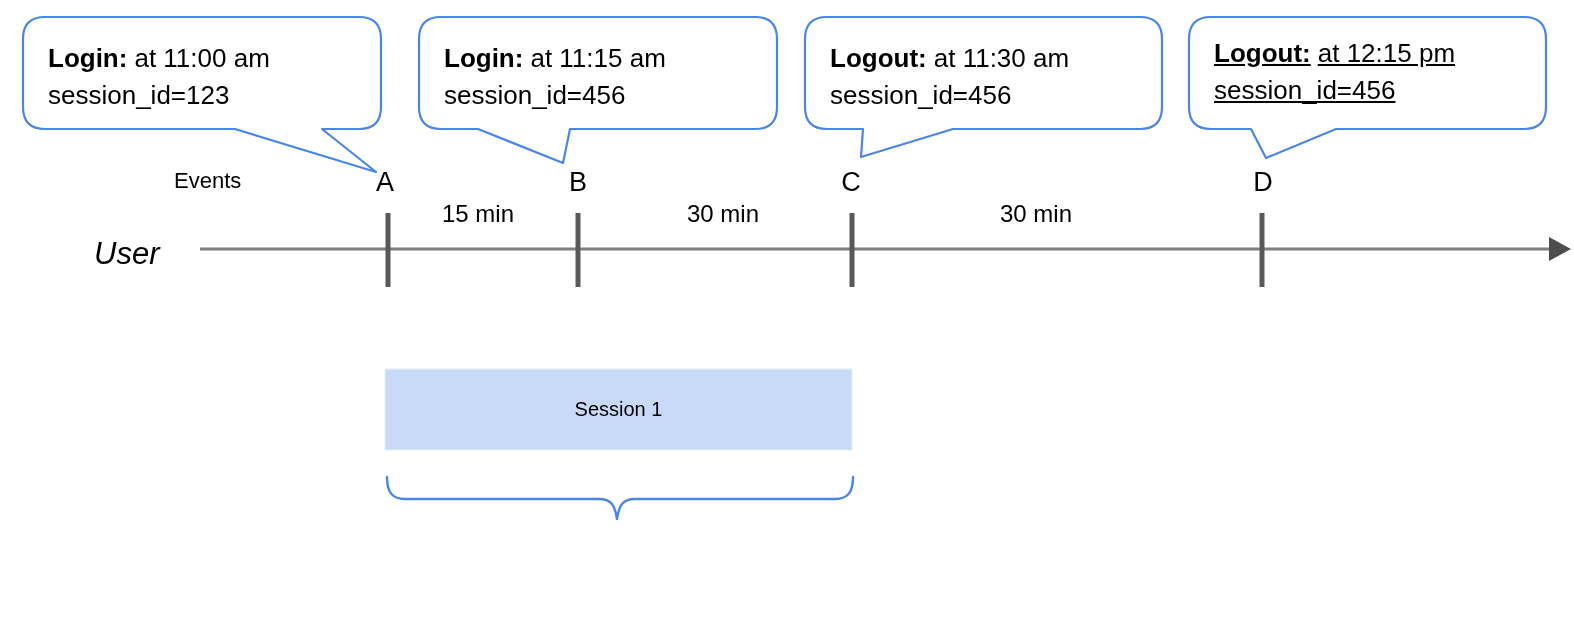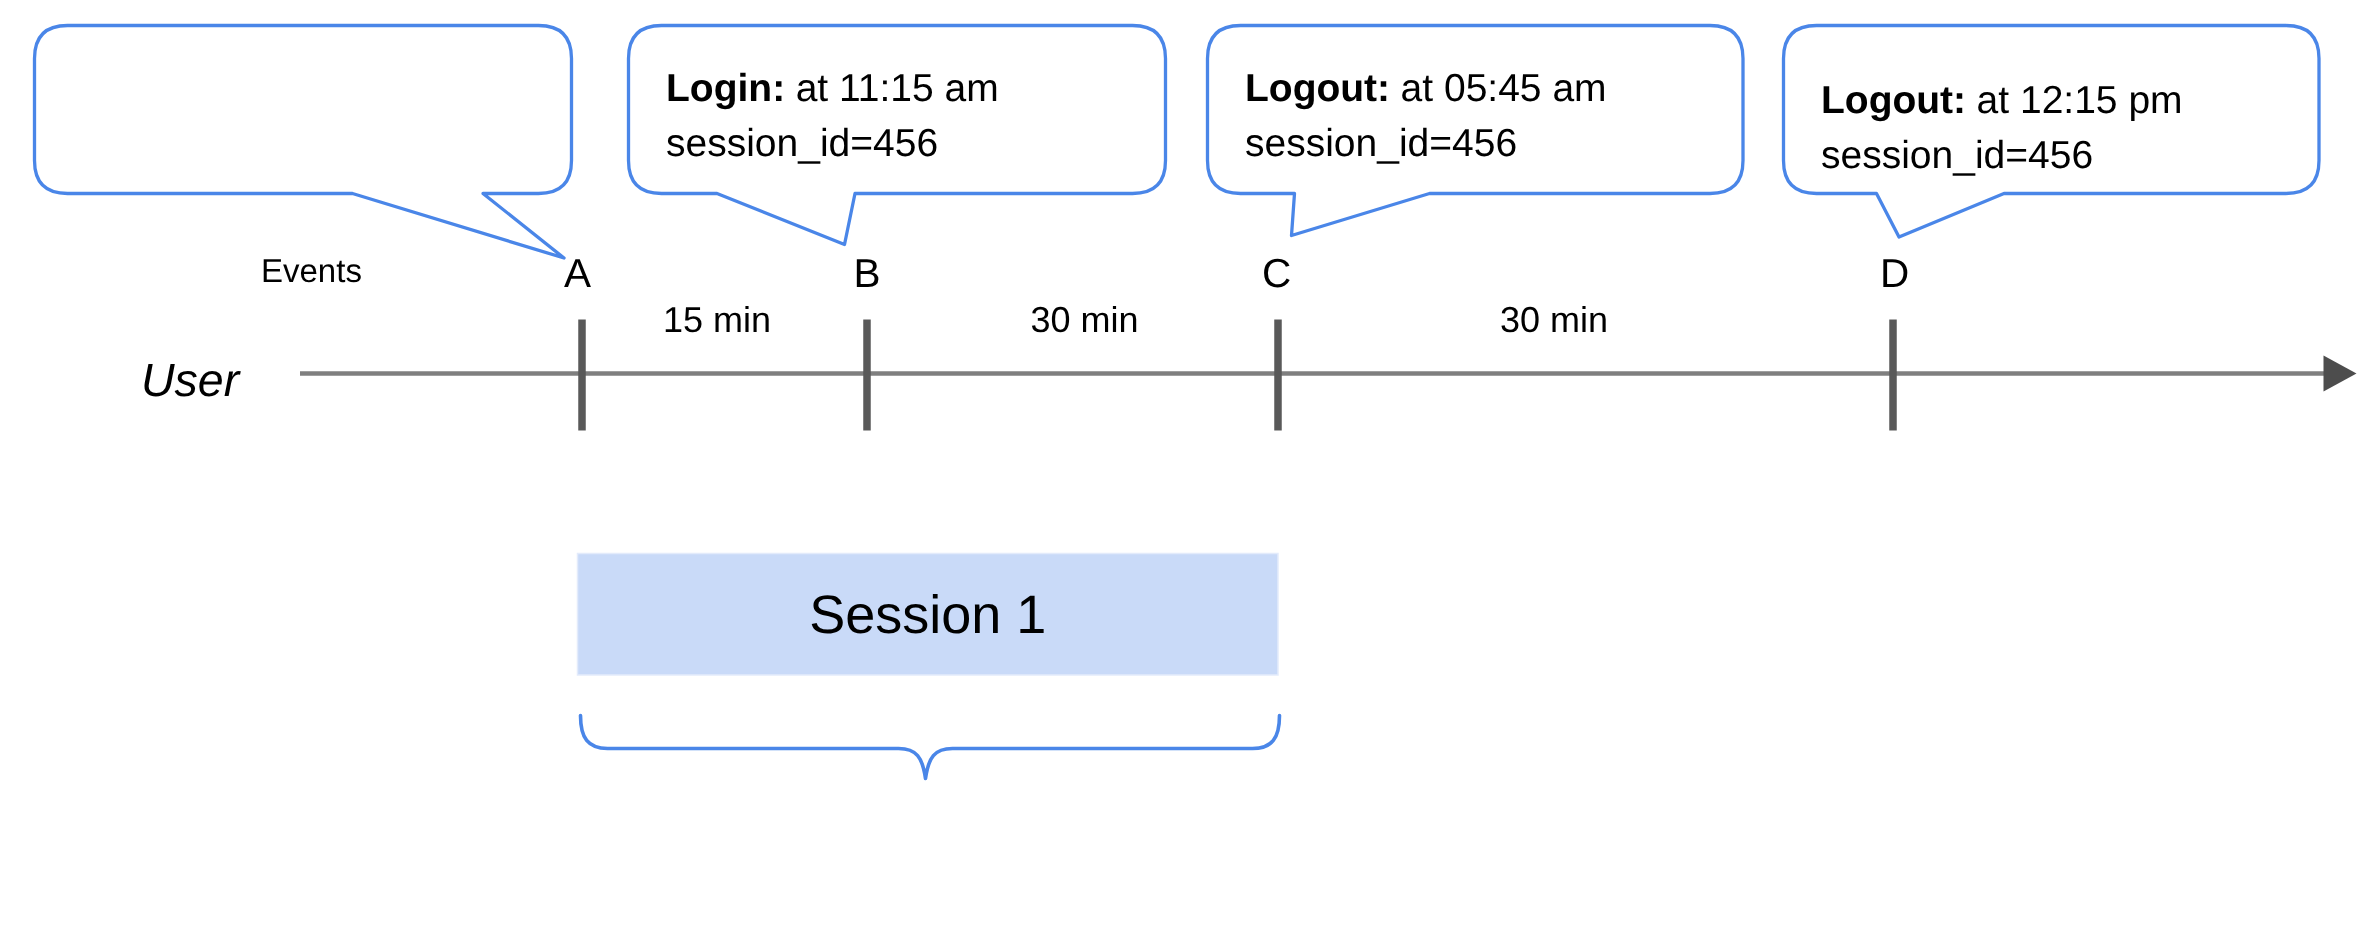--- a/index.html
+++ b/index.html
@@ -44,21 +44,21 @@
   .events-label{font-size:22px;white-space:nowrap;}
   .user-label{font-size:31px;white-space:nowrap;font-style:italic;}
   .interval-label{
     font-size:24px;
     transform:translateX(-50%);
     white-space:nowrap;
   }
   .session-box-label{
     left:385px;top:369px;width:467px;height:81px;
     display:flex;align-items:center;justify-content:center;
-    font-size:36px;
+    font-size:20px;
   }
   .session-length-label{
     font-size:30px;
     transform:translateX(-50%);
     white-space:nowrap;
   }
 </style>
 </head>
 <body>
 
@@ -77,29 +77,33 @@
     <line class="tick-line" x1="388" y1="213" x2="388" y2="287"></line>
     <line class="tick-line" x1="578" y1="213" x2="578" y2="287"></line>
     <line class="tick-line" x1="852" y1="213" x2="852" y2="287"></line>
     <line class="tick-line" x1="1262" y1="213" x2="1262" y2="287"></line>
 
     <rect class="session-rect" x="385" y="369" width="467" height="81"></rect>
 
     <path class="brace-path" d="M 387 477 C 387 492 392 499 405 499 L 599 499 C 611 499 615 505 617 519 C 619 505 623 499 635 499 L 835 499 C 848 499 853 492 853 477"></path>
   </svg>
 
+  <div class="abs bubble-text" style="left:48px;top:40px;">
+    <div><span class="b-label">Login:</span><span class="b-time">at 11:00 am</span></div>
+    <div>session_id=123</div>
+  </div>
   <div class="abs bubble-text" style="left:444px;top:40px;">
     <div><span class="b-label">Login:</span><span class="b-time">at 11:15 am</span></div>
     <div>session_id=456</div>
   </div>
   <div class="abs bubble-text" style="left:830px;top:40px;">
-    <div><span class="b-label">Logout:</span><span class="b-time">at 05:45 am</span></div>
+    <div><span class="b-label">Logout:</span><span class="b-time">at 11:30 am</span></div>
     <div>session_id=456</div>
   </div>
-  <div class="abs bubble-text" style="left:1214px;top:48px;">
+  <div class="abs bubble-text" style="left:1214px;top:35px;text-decoration:underline;">
     <div><span class="b-label">Logout:</span><span class="b-time">at 12:15 pm</span></div>
     <div>session_id=456</div>
   </div>
 
   <div class="abs events-label" style="left:174px;top:168px;">Events</div>
   <div class="abs user-label" style="left:94px;top:236px;">User</div>
 
   <div class="abs marker-label" style="left:385px;top:167px;">A</div>
   <div class="abs marker-label" style="left:578px;top:167px;">B</div>
   <div class="abs marker-label" style="left:851px;top:167px;">C</div>

